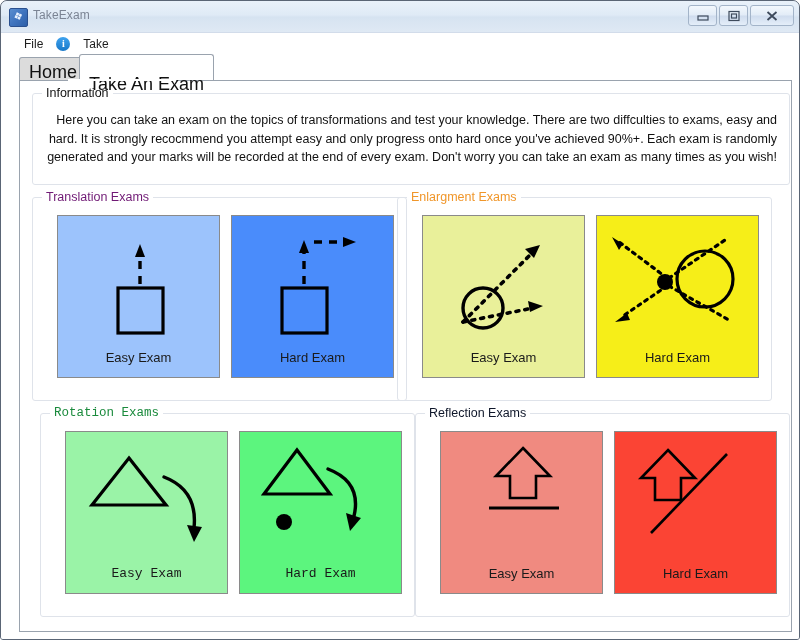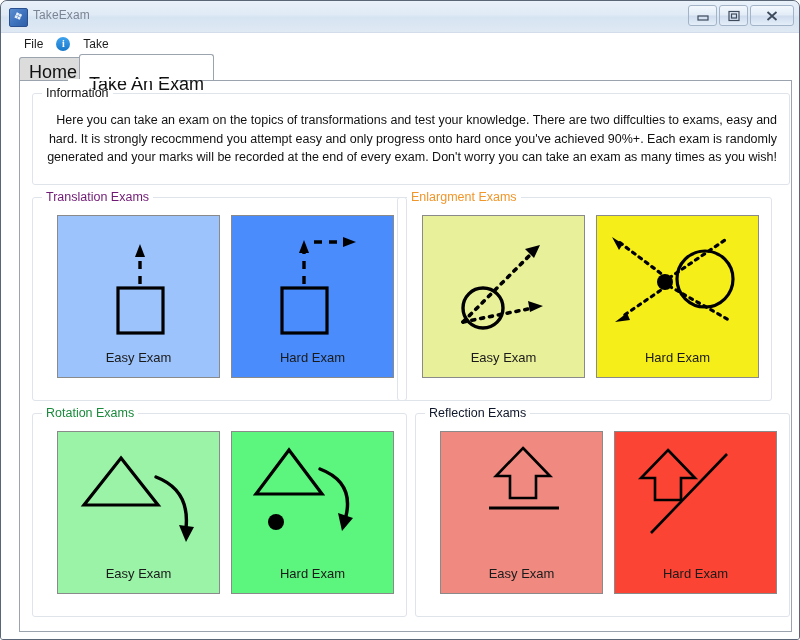--- a/index.html
+++ b/index.html
@@ -184,21 +184,21 @@
     top: -8px; left: 9px;
     background: #ffffff;
     padding: 0 4px;
     font-size: 12.5px;
     white-space: nowrap;
   }
 
   #gb-info   { left: 12px;  top: 12px;  width: 758px; height: 92px; }
   #gb-trans  { left: 12px;  top: 116px; width: 375px; height: 204px; }
   #gb-enl    { left: 377px; top: 116px; width: 375px; height: 204px; }
-  #gb-rot    { left: 12px;  top: 332px; width: 375px; height: 204px; }
+  #gb-rot    { left: 20px;  top: 332px; width: 375px; height: 204px; font-family: Liberation Mono, monospace; }
   #gb-refl   { left: 395px; top: 332px; width: 375px; height: 204px; }
 
   .info-body {
     position: absolute;
     left: 14px; top: 17px;
     right: 12px;
     font-size: 12.5px;
     color: #111;
     line-height: 18.5px;
     text-align: right;

